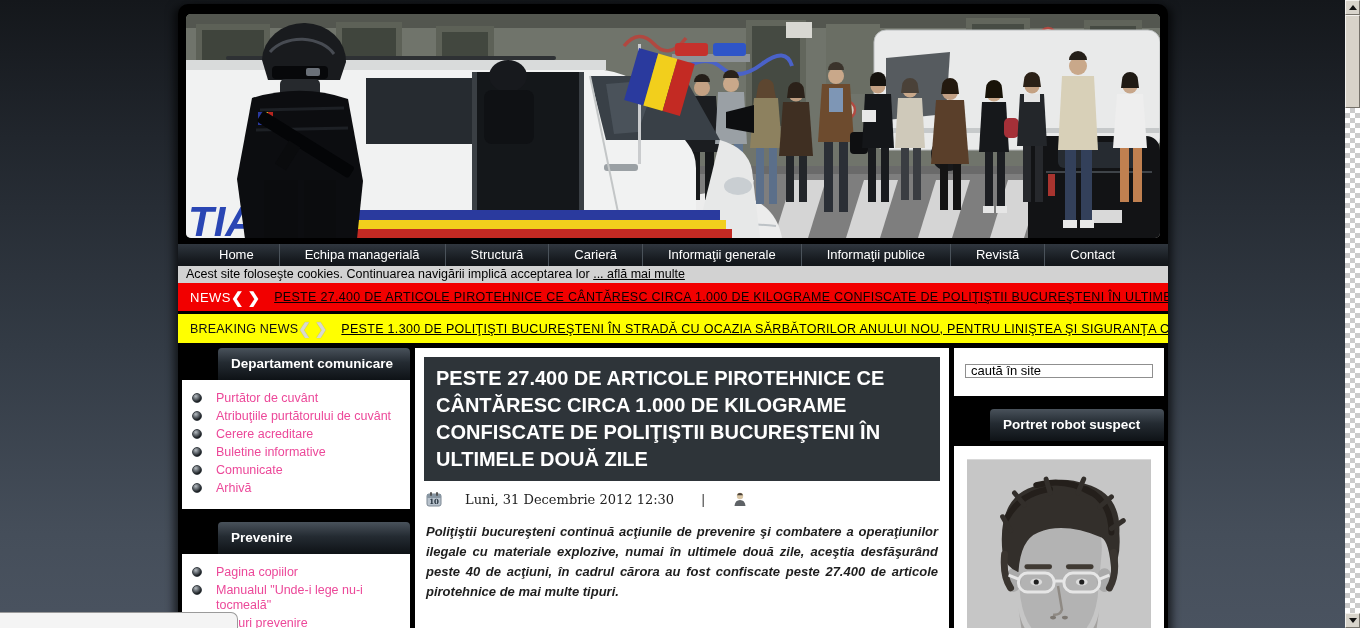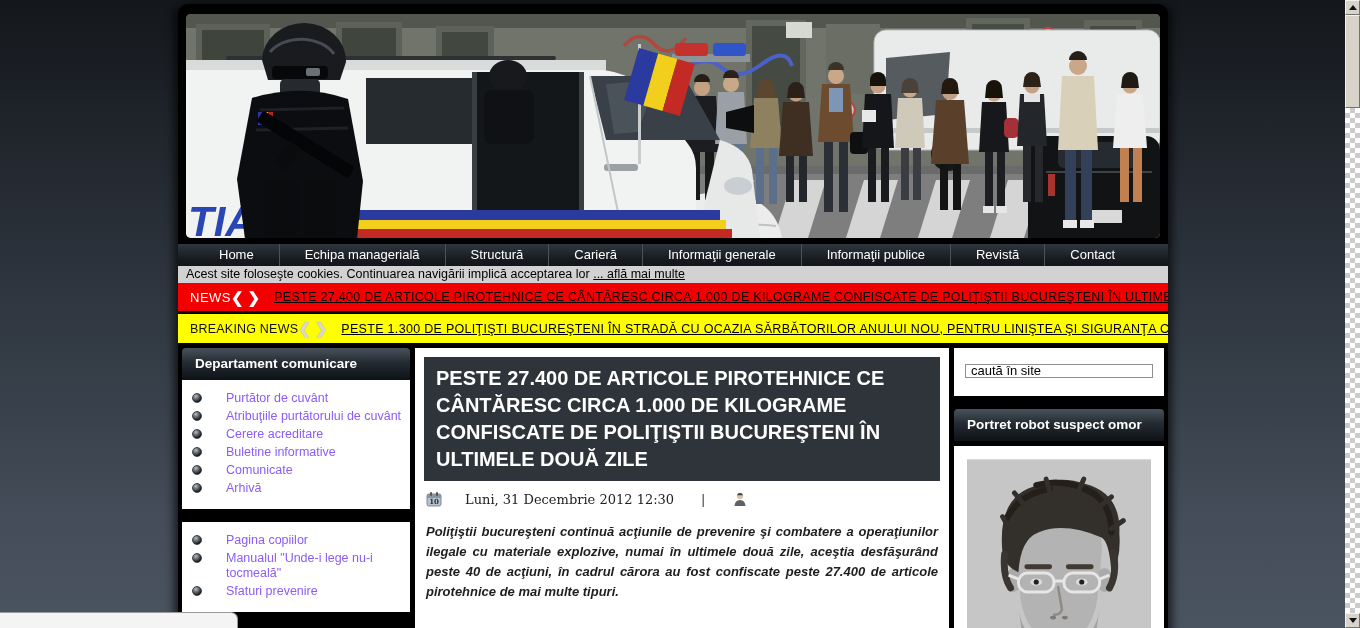--- a/index.html
+++ b/index.html
@@ -45,24 +45,24 @@
   .breakingbar .headline { color:#000; }
 
   
   .content { display:flex; gap:5px; padding:0 4px 10px; background:#000; align-items:flex-start; }
   .col-left  { width:228px; flex:none; }
   .col-main  { width:534px; flex:none; background:#fff; padding:9px; min-height:600px; }
   .col-right { width:210px; flex:none; }
 
   .widget { margin-bottom:13px; }
   .widget-header { height:32px; line-height:32px; padding-left:13px; color:#fff; font-weight:bold; font-size:13.5px;
-                   background:linear-gradient(#49525b 0%,#242b32 45%,#0e1216 100%); border-radius:4px 4px 0 0; }
+                   background:linear-gradient(#49525b 0%,#242b32 45%,#0e1216 100%); border-radius:4px 4px 0 0;margin-left:36px; }
   .widget-body { background:#fff; padding:9px 8px 12px 10px; }
   .widget-body ul { list-style:none; }
-  .widget-body li { display:flex; gap:24px; padding:1.5px 0; font-size:12.5px; line-height:15px; color:#8b5cf6; cursor:pointer; }
+  .widget-body li { display:flex; gap:14px; padding:1.5px 0; font-size:12.5px; line-height:15px; color:#ec4899; cursor:pointer; }
   .blt { flex:none; width:10px; height:10px; margin-top:2px; border-radius:50%;
          background:radial-gradient(circle at 35% 28%, #b7bdc2 0%, #5a6066 42%, #0e1114 78%);
          border:1px solid #3a4045; }
 
   
   .article-title { background:#2e3439; color:#fff; font-size:20px; font-weight:bold; line-height:27px; padding:8px 12px; }
   .article-meta { display:flex; align-items:center; gap:23px; margin:10px 2px 2px;
                   font-family:"DejaVu Serif", serif; font-size:13px; color:#222; }
   .article-meta .sep { margin:0 4px; color:#333; }
   .article-lead { margin:15px 2px 0; font-size:13px; line-height:1.55; font-weight:bold; font-style:italic;
@@ -398,20 +398,21 @@
                 <span>Comunicate</span>
               </li>
             <li>
                 <span class="blt"></span>
                 <span>Arhivă</span>
               </li>
           </ul>
         </div>
       </div>
       <div class="widget">
+        <div class="widget-header">Prevenire</div>
         <div class="widget-body">
           <ul>
             <li>
                 <span class="blt"></span>
                 <span>Pagina copiilor</span>
               </li>
             <li>
                 <span class="blt"></span>
                 <span>Manualul "Unde-i lege nu-i tocmeală"</span>
               </li>

